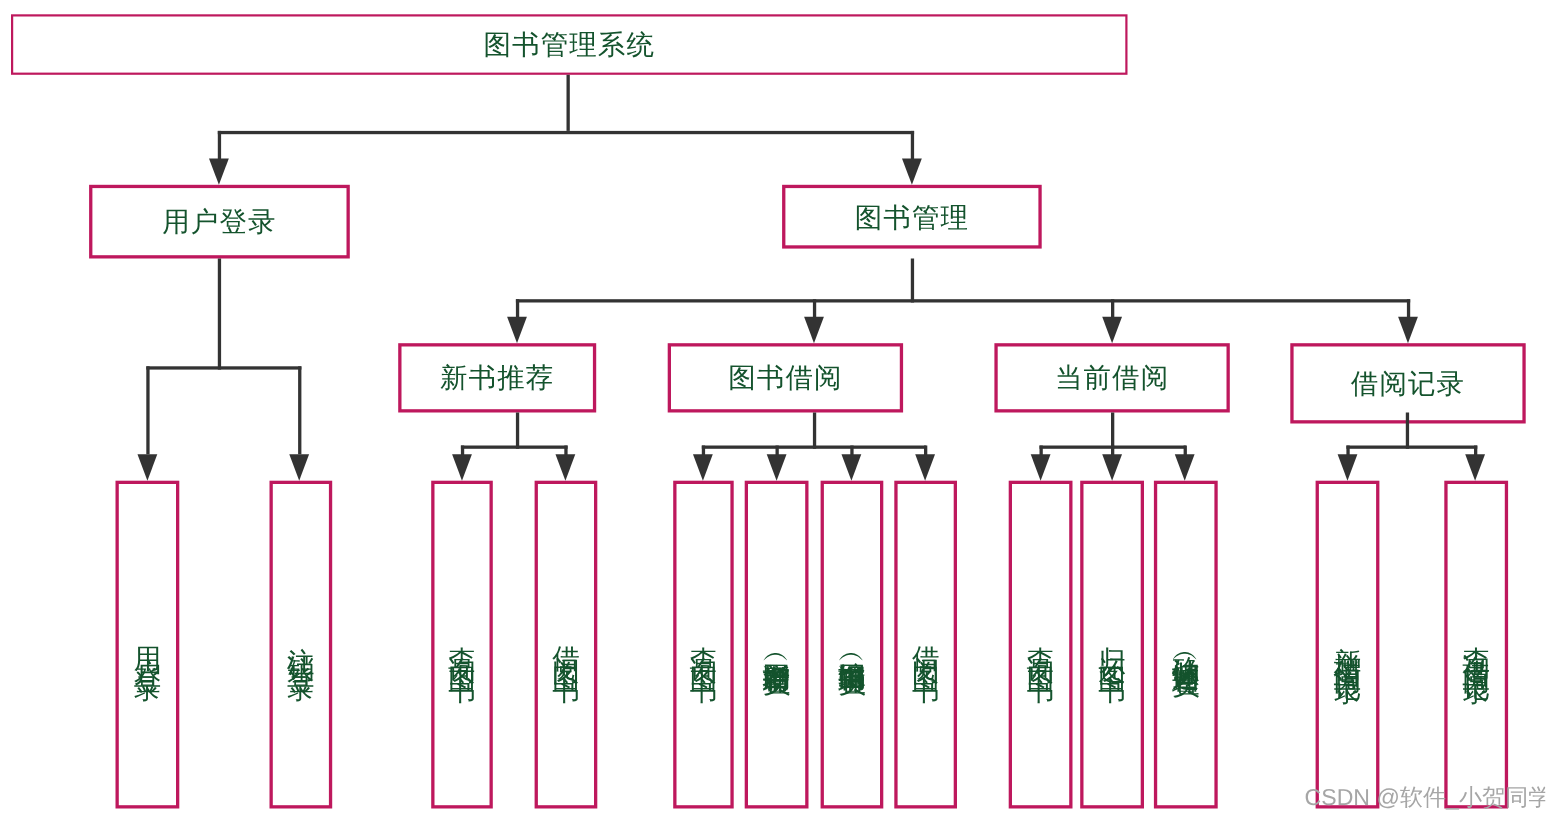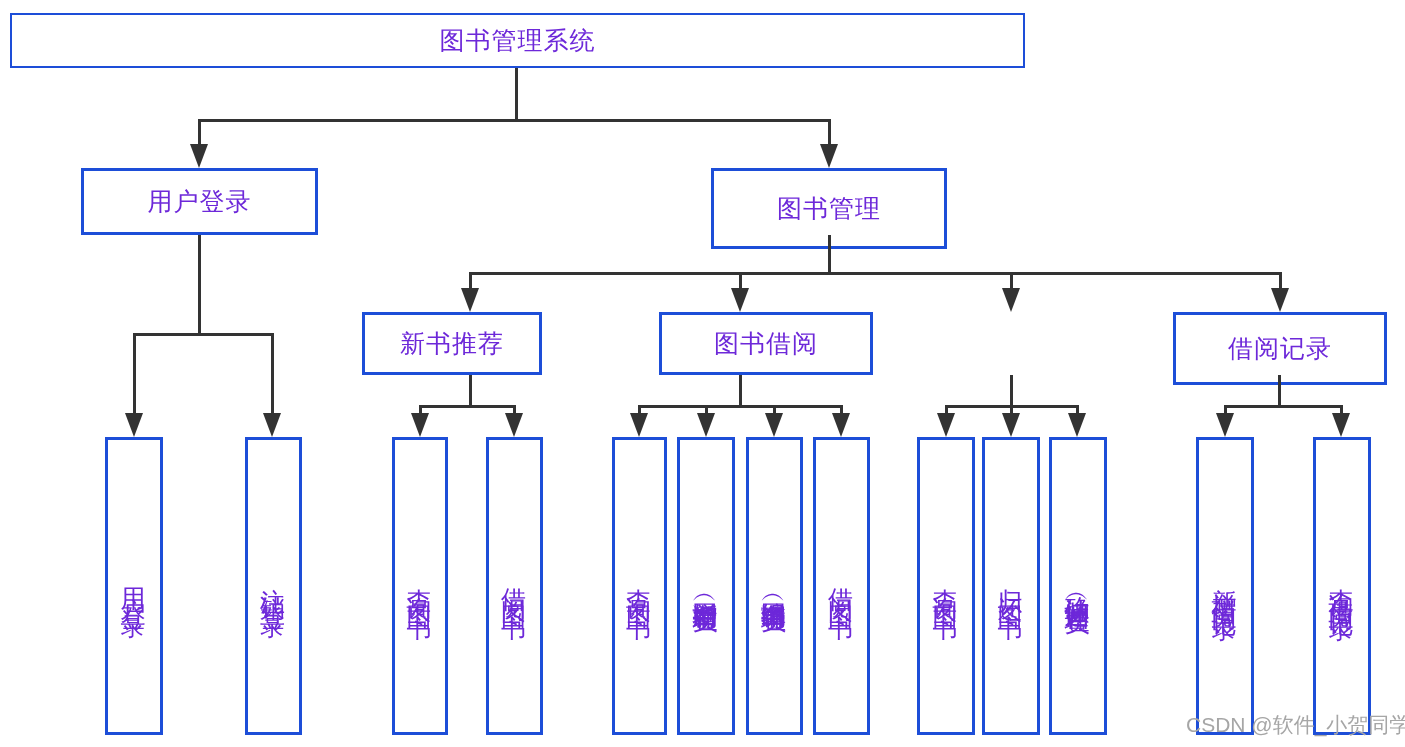--- a/index.html
+++ b/index.html
@@ -7,25 +7,25 @@
     position:relative;
     width:1405px;height:747px;
     background:#ffffff;
     font-family:"Liberation Sans", sans-serif;
     overflow:hidden;
   }
   .box{
     position:absolute;
     box-sizing:border-box;
     background:#ffffff;
-    border:3px solid #1d4ed8;
+    border:3px solid #be185d;
     display:flex;
     align-items:center;
     justify-content:center;
-    color:#6d28d9;
+    color:#14532d;
   }
   .box.root{border-width:2px;}
   .box span{
     font-size:25px;
     letter-spacing:1px;
     white-space:nowrap;
   }
   .box.v span{
     writing-mode:vertical-rl;
     text-orientation:mixed;
@@ -60,32 +60,35 @@
 <div id="stage">
 
   <div class="box root" style="left:10px;top:13px;width:1015px;height:55px">
     <span>图书管理系统</span>
   </div>
 
   <div class="box" style="left:81px;top:168px;width:237px;height:67px">
     <span>用户登录</span>
   </div>
 
-  <div class="box" style="left:711px;top:168px;width:236px;height:81px">
+  <div class="box" style="left:711px;top:168px;width:236px;height:58px">
     <span>图书管理</span>
   </div>
 
   <div class="box" style="left:362px;top:312px;width:180px;height:63px">
     <span>新书推荐</span>
   </div>
 
-  <div class="box" style="left:659px;top:312px;width:214px;height:63px">
+  <div class="box" style="left:607px;top:312px;width:214px;height:63px">
     <span>图书借阅</span>
   </div>
 
+  <div class="box" style="left:904px;top:312px;width:214px;height:63px">
+    <span>当前借阅</span>
+  </div>
 
   <div class="box" style="left:1173px;top:312px;width:214px;height:73px">
     <span>借阅记录</span>
   </div>
 
   <div class="box v ls9" style="left:105px;top:437px;width:58px;height:298px">
     <span>用户登录</span>
   </div>
 
   <div class="box v ls9" style="left:245px;top:437px;width:57px;height:298px">

